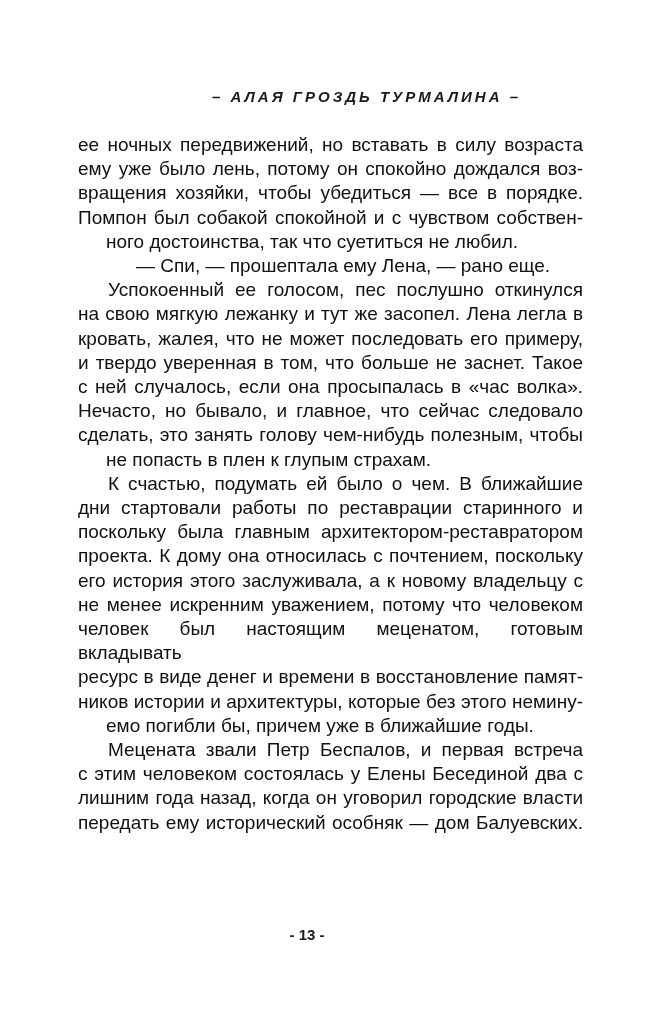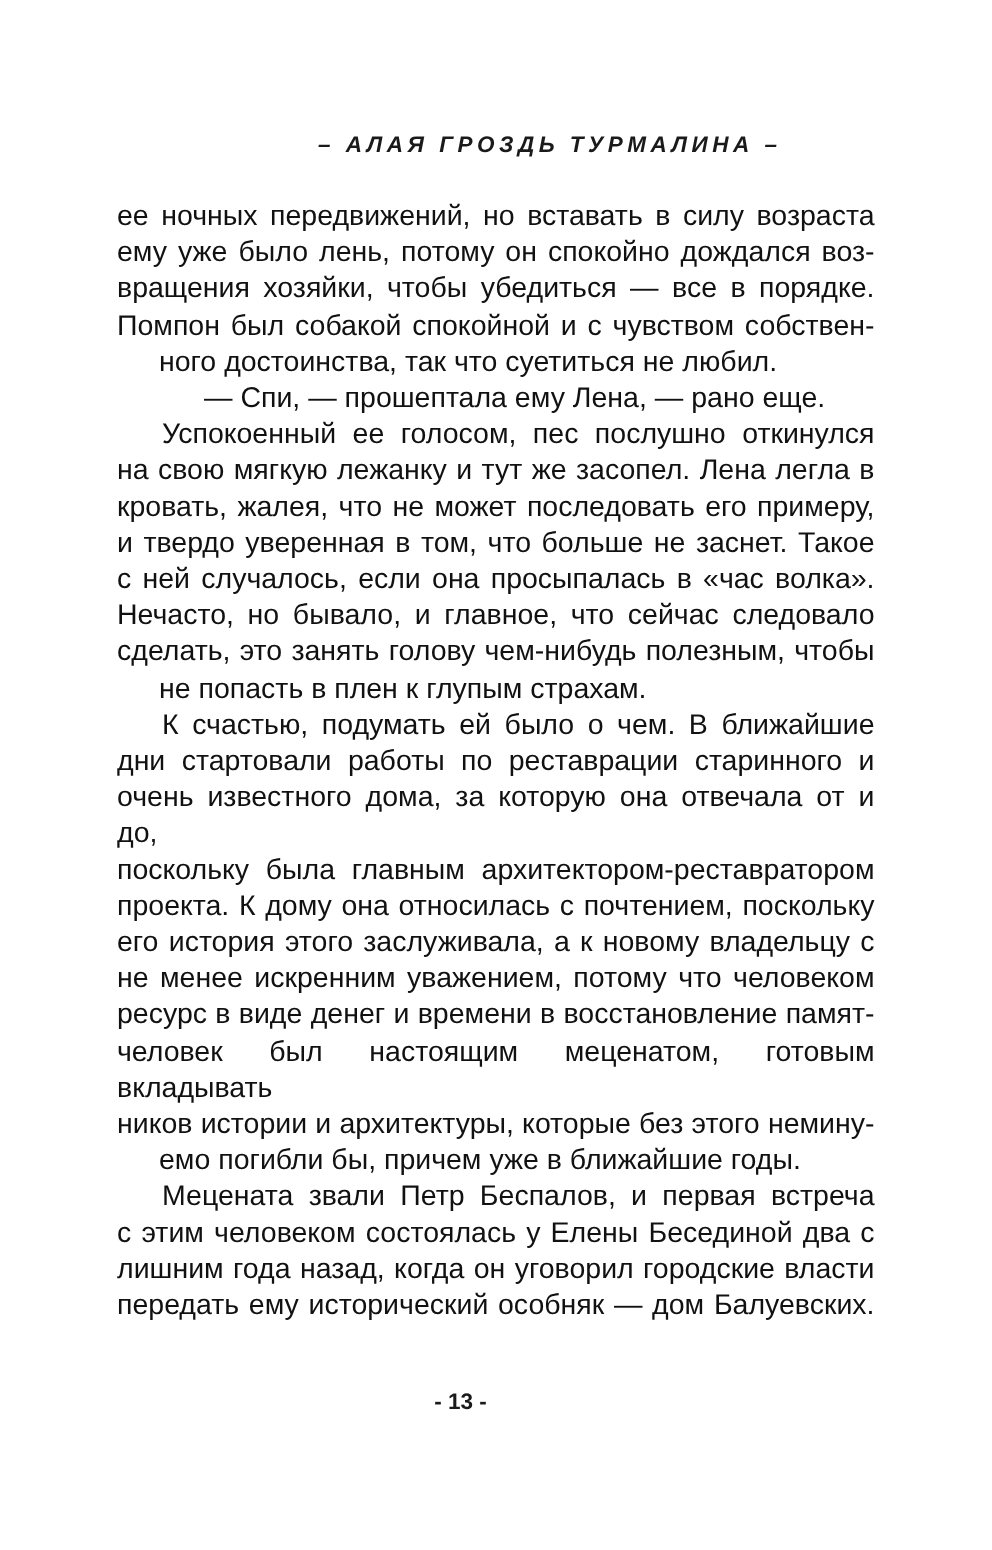--- a/index.html
+++ b/index.html
@@ -88,27 +88,26 @@
         <div class="line">кровать, жалея, что не может последовать его примеру,</div>
         <div class="line">и твердо уверенная в том, что больше не заснет. Такое</div>
         <div class="line">с ней случалось, если она просыпалась в «час волка».</div>
         <div class="line">Нечасто, но бывало, и главное, что сейчас следовало</div>
         <div class="line">сделать, это занять голову чем-нибудь полезным, чтобы</div>
         <div class="line lastline">не попасть в плен к глупым страхам.</div>
       </div>
       <div class="paragraph">
         <div class="line indent">К счастью, подумать ей было о чем. В ближайшие</div>
         <div class="line">дни стартовали работы по реставрации старинного и</div>
-        <div class="line">очень известного дома, за которую она отвечала от и до,</div>
         <div class="line">поскольку была главным архитектором-реставратором</div>
         <div class="line">проекта. К дому она относилась с почтением, поскольку</div>
         <div class="line">его история этого заслуживала, а к новому владельцу с</div>
         <div class="line">не менее искренним уважением, потому что человеком</div>
+        <div class="line">человек был настоящим меценатом, готовым вкладывать</div>
         <div class="line">ресурс в виде денег и времени в восстановление памят-</div>
-        <div class="line">человек был настоящим меценатом, готовым вкладывать</div>
         <div class="line">ников истории и архитектуры, которые без этого немину-</div>
         <div class="line lastline">емо погибли бы, причем уже в ближайшие годы.</div>
       </div>
       <div class="paragraph">
         <div class="line indent">Мецената звали Петр Беспалов, и первая встреча</div>
         <div class="line">с этим человеком состоялась у Елены Бесединой два с</div>
         <div class="line">лишним года назад, когда он уговорил городские власти</div>
         <div class="line">передать ему исторический особняк — дом Балуевских.</div>
       </div>
     </div>

